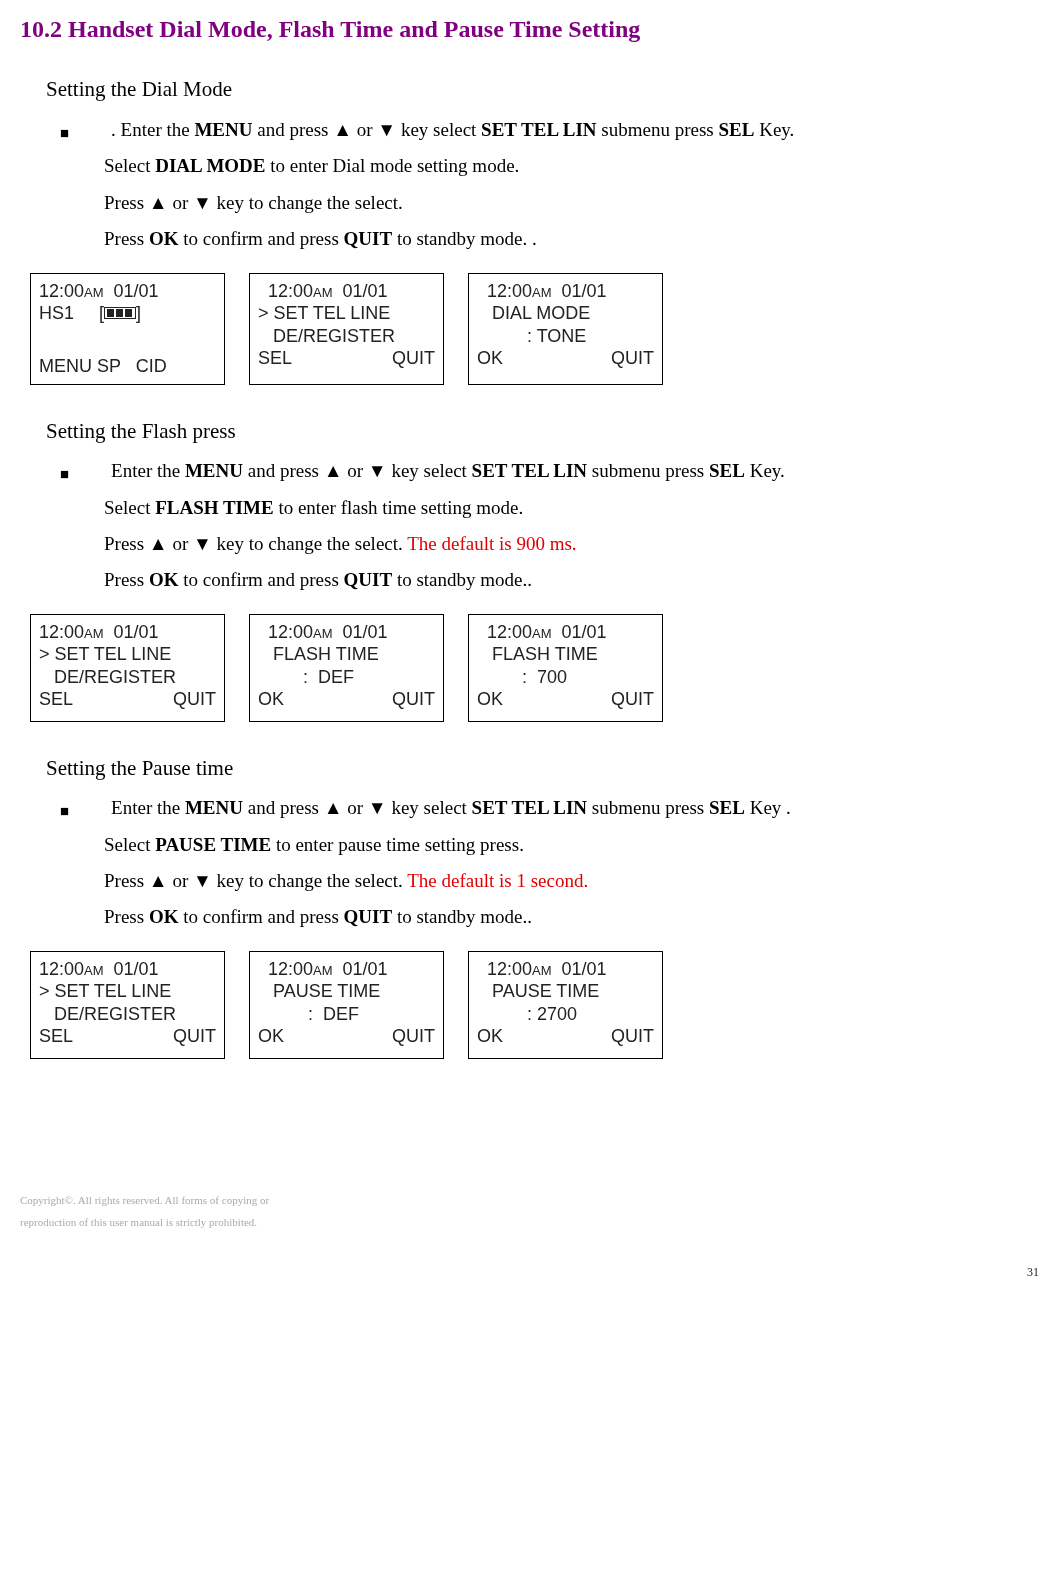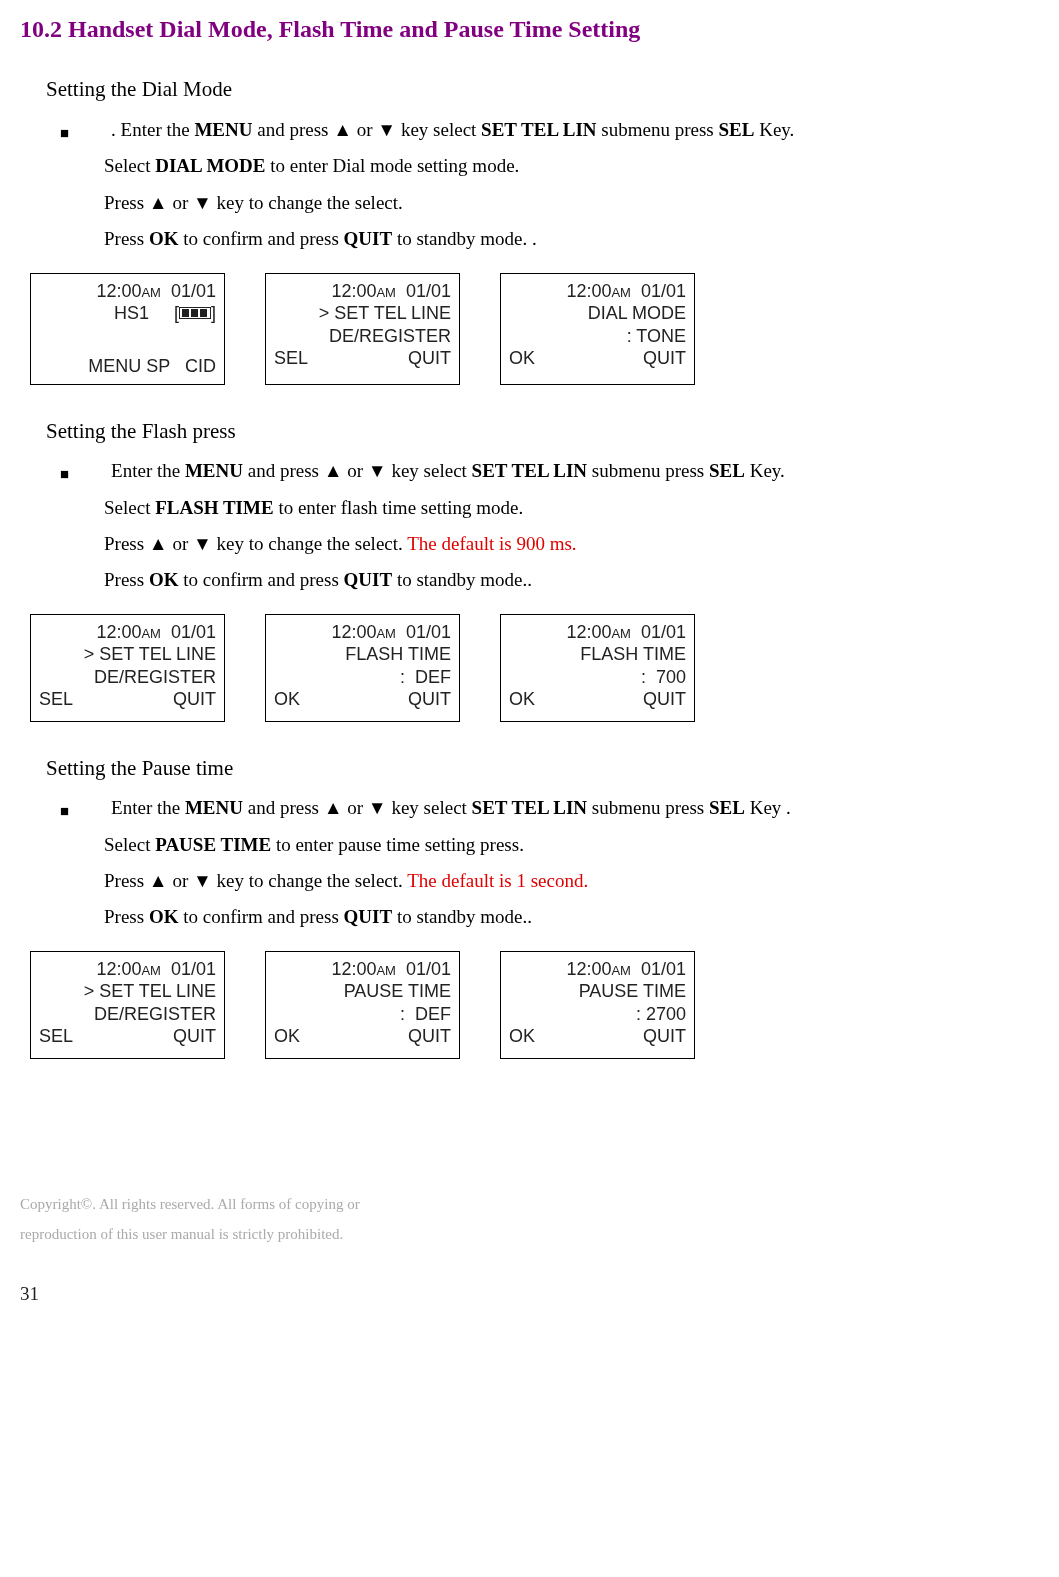--- a/index.html
+++ b/index.html
@@ -37,23 +37,22 @@
     }
     .bullet-text { flex: 1; }
     .indent-line {
       margin-left: 84px;
       margin-bottom: 6px;
     }
     .red { color: #e00000; }
     .bold { font-weight: bold; }
     .screens {
       display: flex;
-      gap: 40px;
+      gap: 24px;
       margin: 18px 0 30px 10px;
-      text-align: right;
     }
     .screen {
       border: 1px solid #000;
       width: 195px;
       height: 112px;
       padding: 6px 8px;
       font-family: Arial, Helvetica, sans-serif;
       font-size: 18px;
       line-height: 1.25;
       color: #222;
@@ -67,28 +66,28 @@
     .batt { display: inline-flex; gap: 2px; align-items: center; }
     .batt-frame {
       display: inline-block;
       border: 1.5px solid #222;
       width: 32px; height: 12px; position: relative;
     }
     .batt-cell { display: inline-block; width: 7px; height: 8px; background: #222; position: absolute; top: 1px; }
     .batt-c1 { left: 2px; } .batt-c2 { left: 11px; } .batt-c3 { left: 20px; }
     .footer {
       color: #aaa;
-      font-size: 15px;
+      font-size: 11px;
       margin-top: 130px;
       line-height: 2;
     }
     .page-num {
       color: #222;
-      font-size: 19px;
-      text-align: left;
+      font-size: 12px;
+      text-align: right;
       margin-top: 30px;
     }
   </style>
 </head>
 <body>
 
 <div class="section-title">10.2 Handset Dial Mode, Flash Time and Pause Time Setting</div>
 
 <div class="sub-title">Setting the Dial Mode</div>
 <div class="bullet-row">

